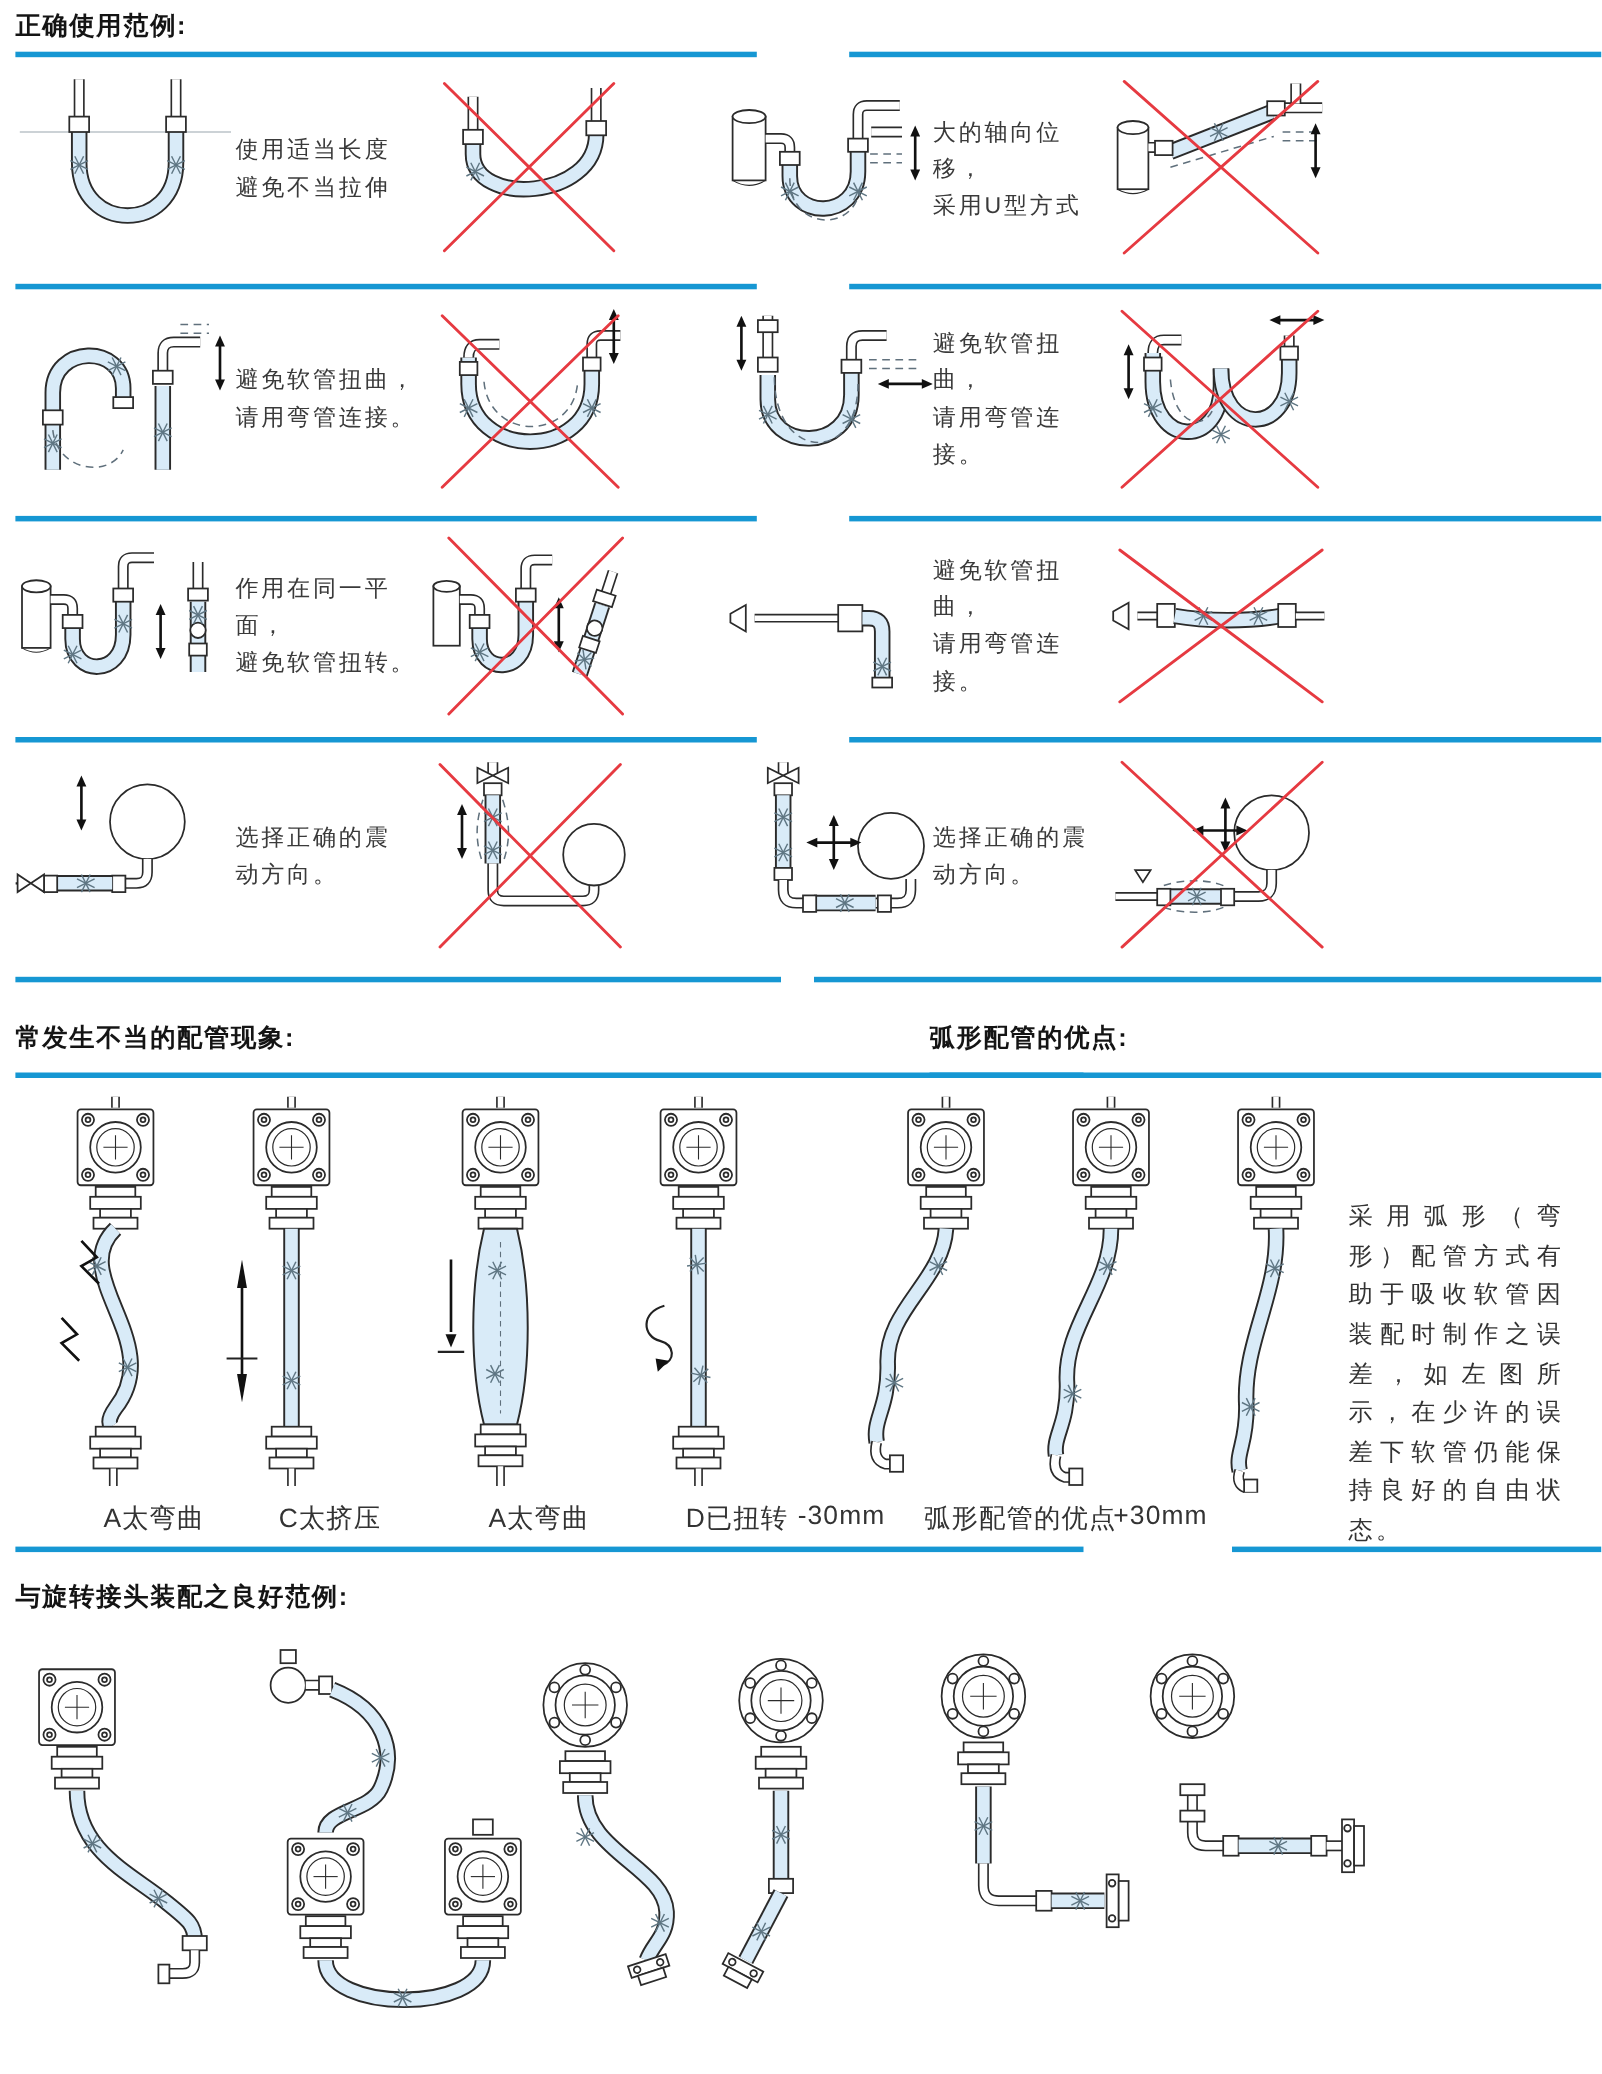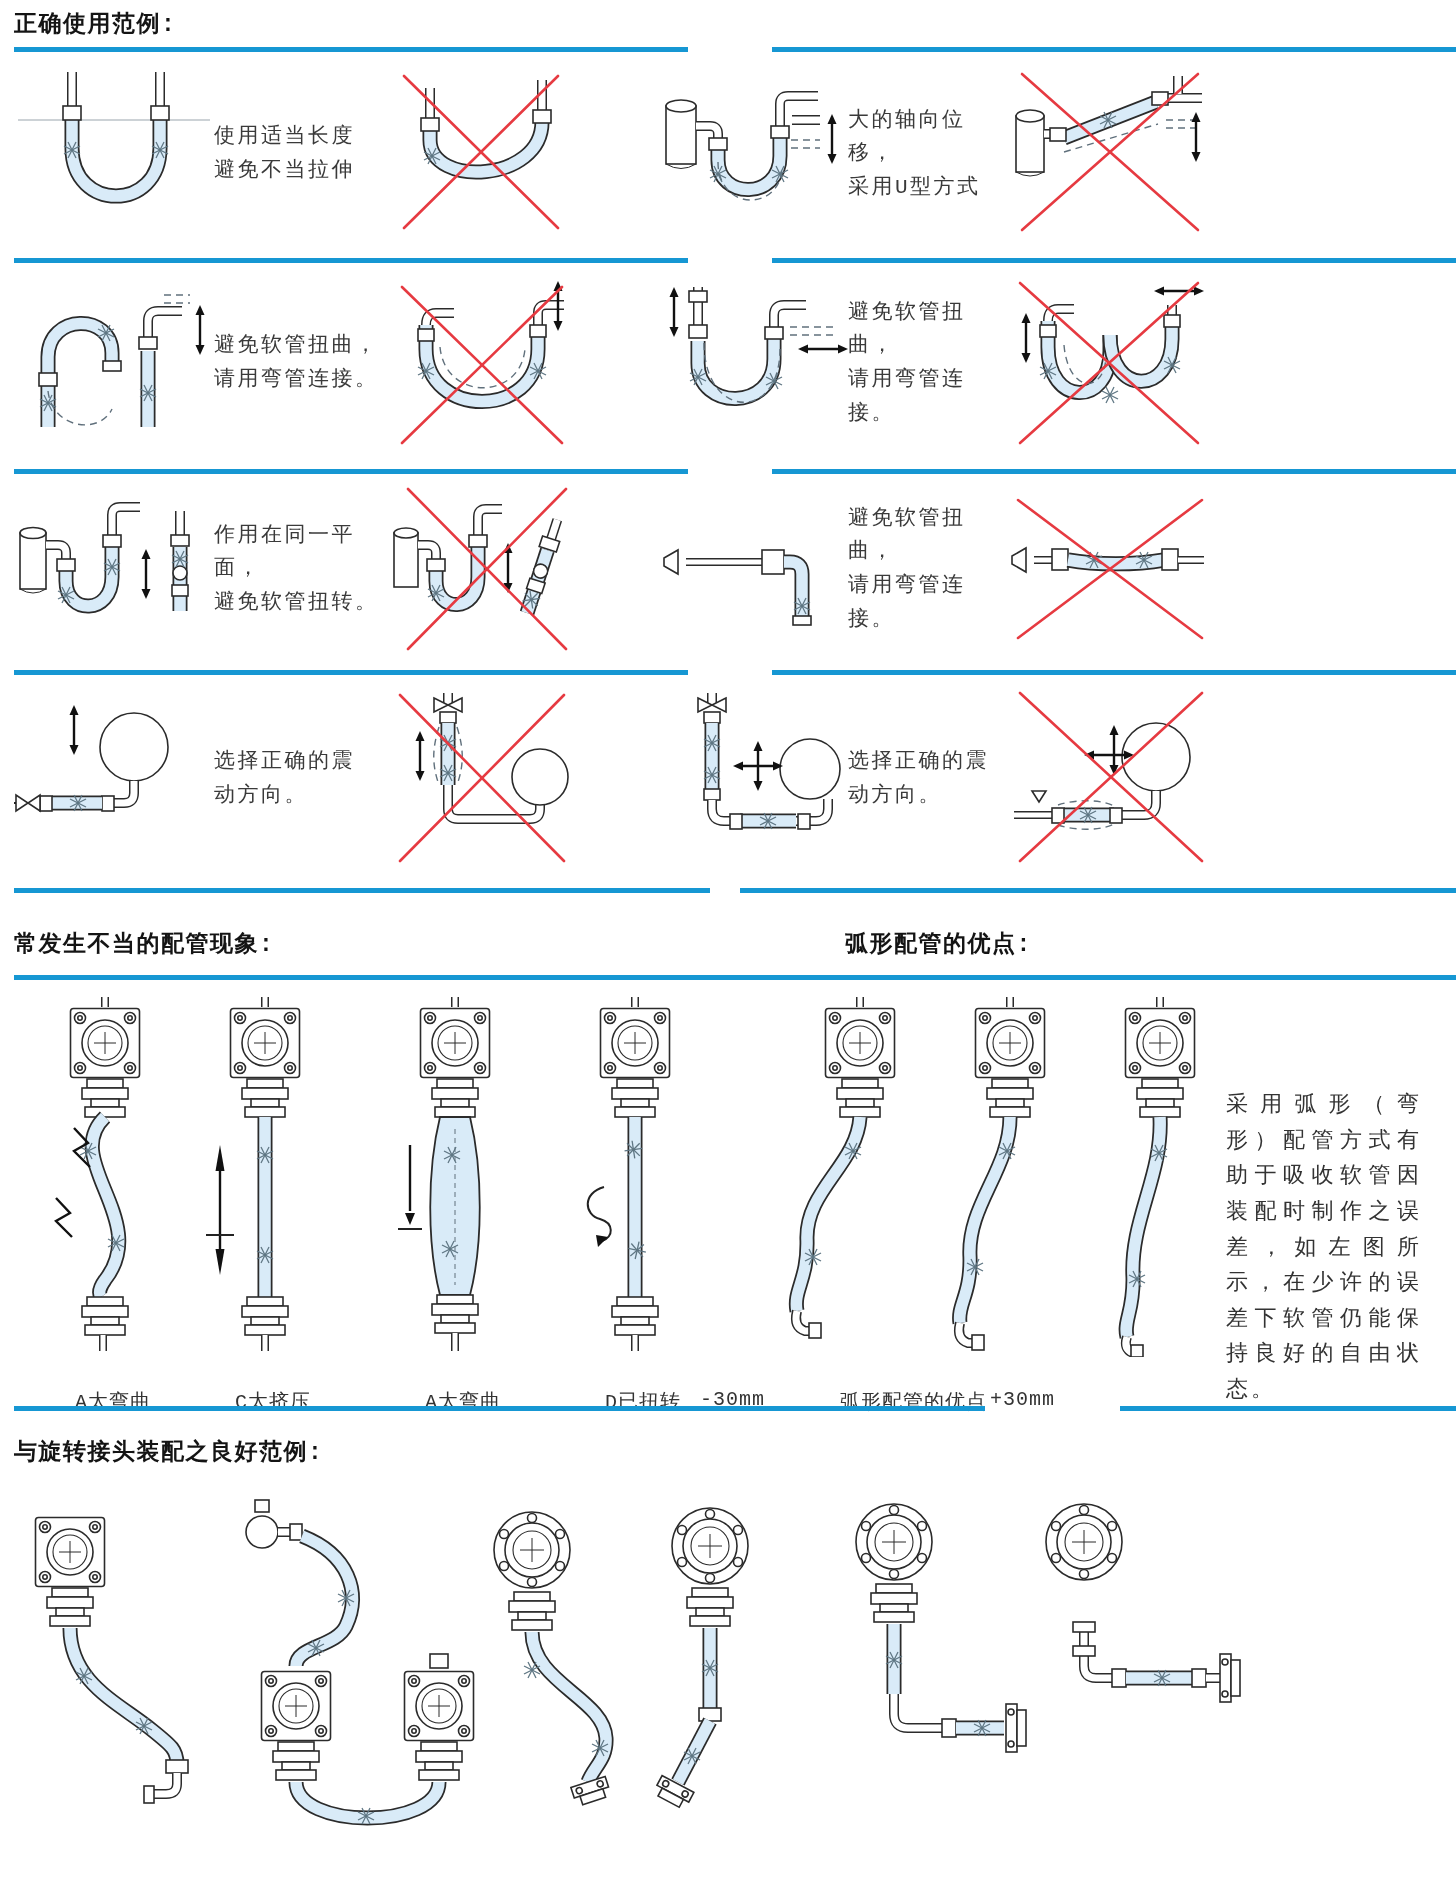--- a/index.html
+++ b/index.html
@@ -1,26 +1,26 @@
 <!DOCTYPE html>
 <html style="--blue: #1697d3; --red: #e63a41; --hose: #d9ebf8;"><head>
 <meta charset="utf-8">
 <style>
   :root{ --blue:#1697d3; --red:#e63a41; --hose:#d9ebf8; }
   html,body{margin:0;padding:0;background:#fff;}
   .page{position:relative;width:1456px;height:1885px;background:#fff;overflow:hidden;
-        font-family:Liberation Mono, monospace;color:#333;}
+        font-family:Liberation Sans, sans-serif;color:#333;}
   .h1{position:absolute;font-size:23px;font-weight:bold;color:#141414;letter-spacing:1.5px;white-space:nowrap;}
   .bluebar{position:absolute;height:5px;background:var(--blue);}
   .exrow{position:absolute;display:flex;align-items:center;}
   .exrow svg{flex:none;}
   .cap{flex:none;font-size:21px;line-height:1.6;letter-spacing:2.5px;color:#3a3a3a;}
   .capL{width:176px;}
   .capR{width:158px;}
-  .lbl{position:absolute;font-size:20px;color:#333;text-align:left;letter-spacing:1px;white-space:nowrap;margin-top:24px;}
+  .lbl{position:absolute;font-size:24px;color:#333;text-align:center;letter-spacing:1px;white-space:nowrap;}
   .para{position:absolute;width:196px;font-size:22px;line-height:1.62;letter-spacing:3px;
         text-align:justify;color:#333;}
   .hose-svg{position:absolute;}
   
   .t-o{fill:none;stroke:#2b2b2b;stroke-width:15;}
   .t-i{fill:none;stroke:var(--hose);stroke-width:11.5;}
   .p-o{fill:none;stroke:#2b2b2b;stroke-width:10;}
   .p-i{fill:none;stroke:#fff;stroke-width:7;}
   .s-o{fill:none;stroke:#2b2b2b;stroke-width:8;}
   .s-i{fill:none;stroke:#fff;stroke-width:5;}

